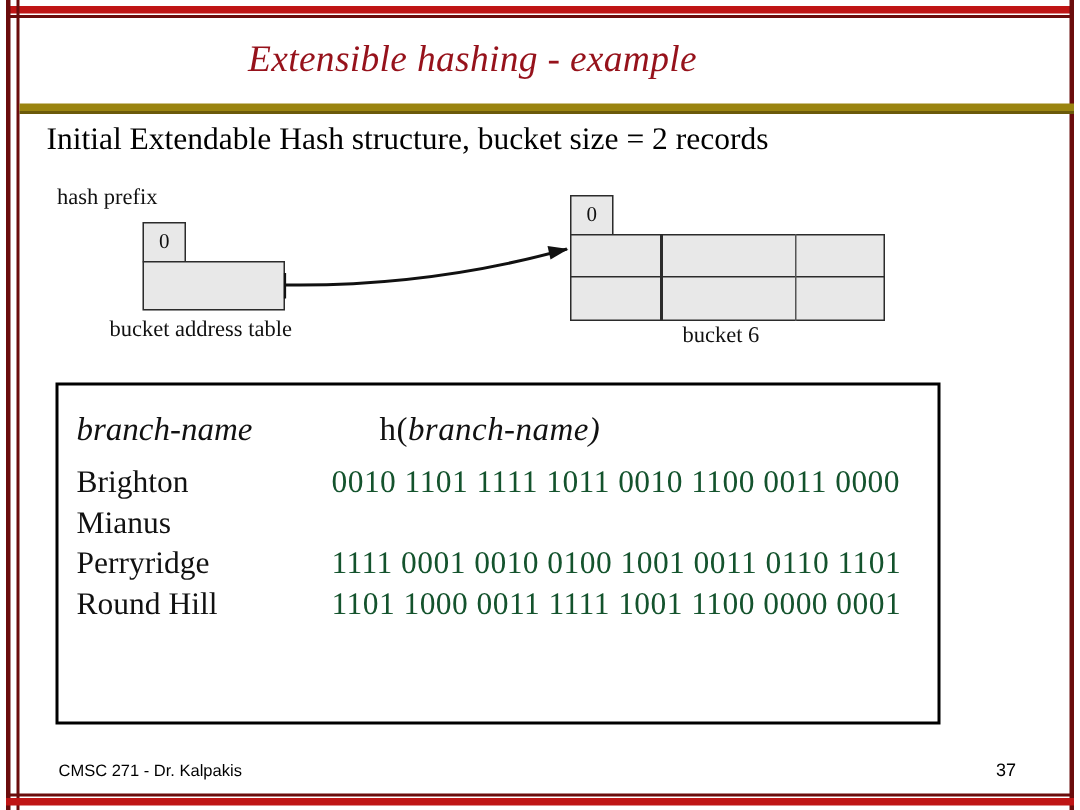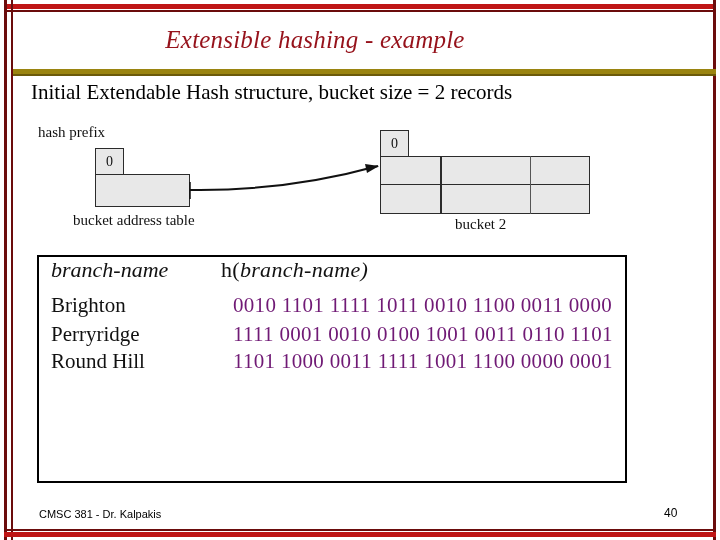--- a/index.html
+++ b/index.html
@@ -140,44 +140,44 @@
   
   .data-table {
     position: absolute;
     left: 37px; top: 255px;
     width: 590px; height: 228px;
     border: 2px solid #000000;
     box-sizing: border-box;
     background: #ffffff;
   }
   .dt-row { display: flex; align-items: baseline; }
-  .dt-head { padding-top: 0; }
+  .dt-head { padding-top: 16px; gap: 32px; }
   .dt-head .dt-name,
   .dt-head .dt-hash {
     font-style: italic;
     font-size: 22px;
     color: #111111;
   }
   .dt-head .dt-hash .roman { font-style: normal; }
   .dt-name {
     width: 182px;
     padding-left: 12px;
     box-sizing: border-box;
     font-size: 21px;
     color: #111111;
     white-space: nowrap;
   }
   .dt-hash {
     font-size: 21px;
-    color: #701a75;
+    color: #14532d;
     white-space: nowrap;
     letter-spacing: 0.3px;
   }
   .dt-body { margin-top: 10px; }
-  .dt-body .dt-row { margin-bottom: 2px; gap: 12px; }
+  .dt-body .dt-row { margin-bottom: 2px; }
 
   
   .footer-text {
     position: absolute;
     left: 39px; top: 508px;
     font-family: "Liberation Sans", sans-serif;
     font-size: 11px;
     color: #000000;
     white-space: nowrap;
   }
@@ -213,49 +213,50 @@
 
     <div class="cell prefix-box bat-prefix">0</div>
     <div class="cell bat-table"></div>
     <div class="dlabel lbl-bat">bucket address table</div>
 
     <div class="cell prefix-box bk-prefix">0</div>
     <div class="cell bk-body"></div>
     <div class="bk-hline"></div>
     <div class="bk-vline-1"></div>
     <div class="bk-vline-2"></div>
-    <div class="dlabel lbl-bucket1">bucket 2</div>
+    <div class="dlabel lbl-bucket1">bucket 6</div>
 
     <svg class="connector" viewBox="0 0 720 250" xmlns="http://www.w3.org/2000/svg">
       <path d="M 190 190 L 200 190 C 260 190 320 182 378 166" fill="none" stroke="#111111" stroke-width="2"></path>
       <path d="M 379 166 L 365 164 L 367 173 Z" fill="#111111"></path>
       <line x1="190" y1="182" x2="190" y2="199" stroke="#111111" stroke-width="1.5"></line>
     </svg>
   </div>
 
   <div class="data-table">
     <div class="dt-row dt-head">
       <div class="dt-name">branch-name</div>
       <div class="dt-hash"><span class="roman">h(</span><span>branch-name)</span></div>
     </div>
 
     <div class="dt-body">
       <div class="dt-row">
         <div class="dt-name">Brighton</div>
         <div class="dt-hash">0010 1101 1111 1011 0010 1100 0011 0000</div>
       </div>
       <div class="dt-row">
+        <div class="dt-name">Mianus</div>
       </div>
       <div class="dt-row">
         <div class="dt-name">Perryridge</div>
         <div class="dt-hash">1111 0001 0010 0100 1001 0011 0110 1101</div>
       </div>
       <div class="dt-row">
         <div class="dt-name">Round Hill</div>
         <div class="dt-hash">1101 1000 0011 1111 1001 1100 0000 0001</div>
       </div>
     </div>
   </div>
 
-  <div class="footer-text">CMSC 381  - Dr. Kalpakis</div>
-  <div class="footer-page">40</div>
+  <div class="footer-text">CMSC 271  - Dr. Kalpakis</div>
+  <div class="footer-page">37</div>
 
 </div>
 
 </body></html>

